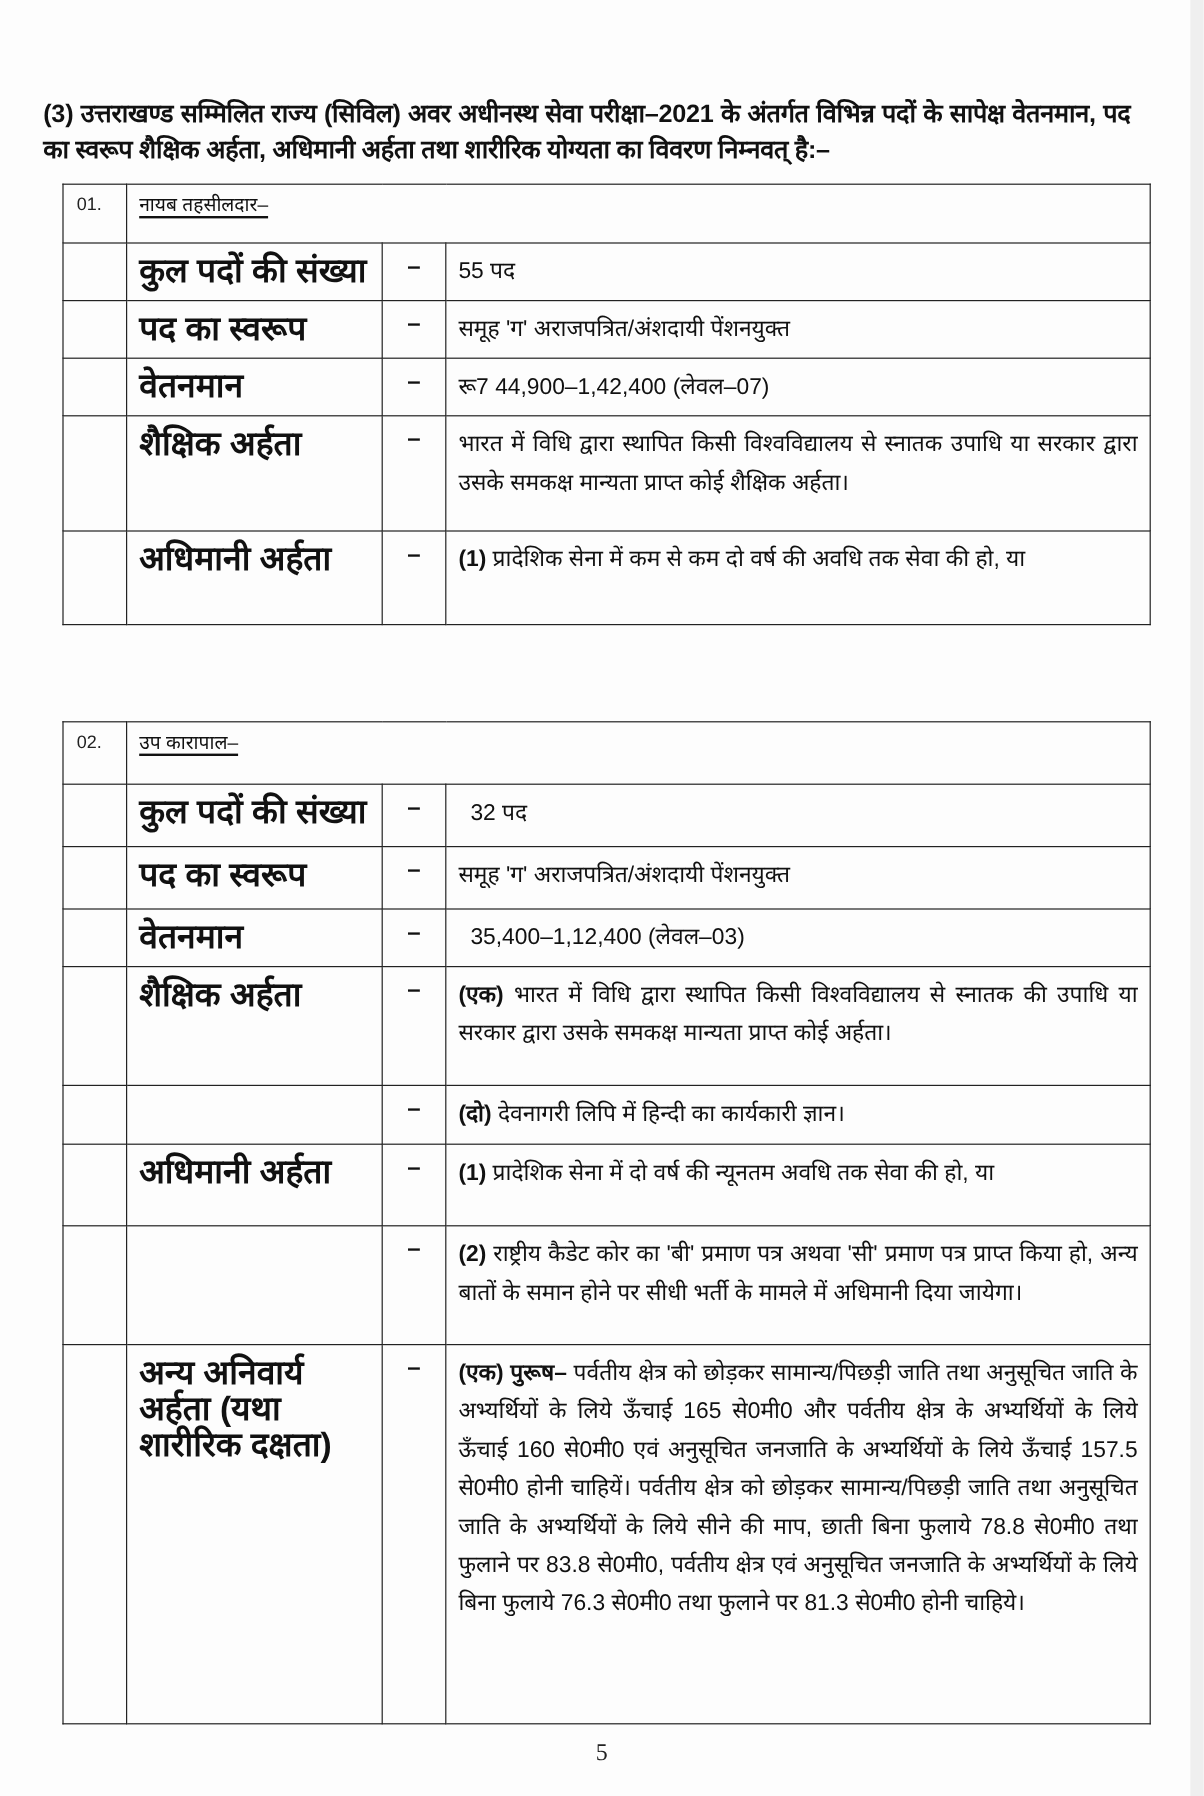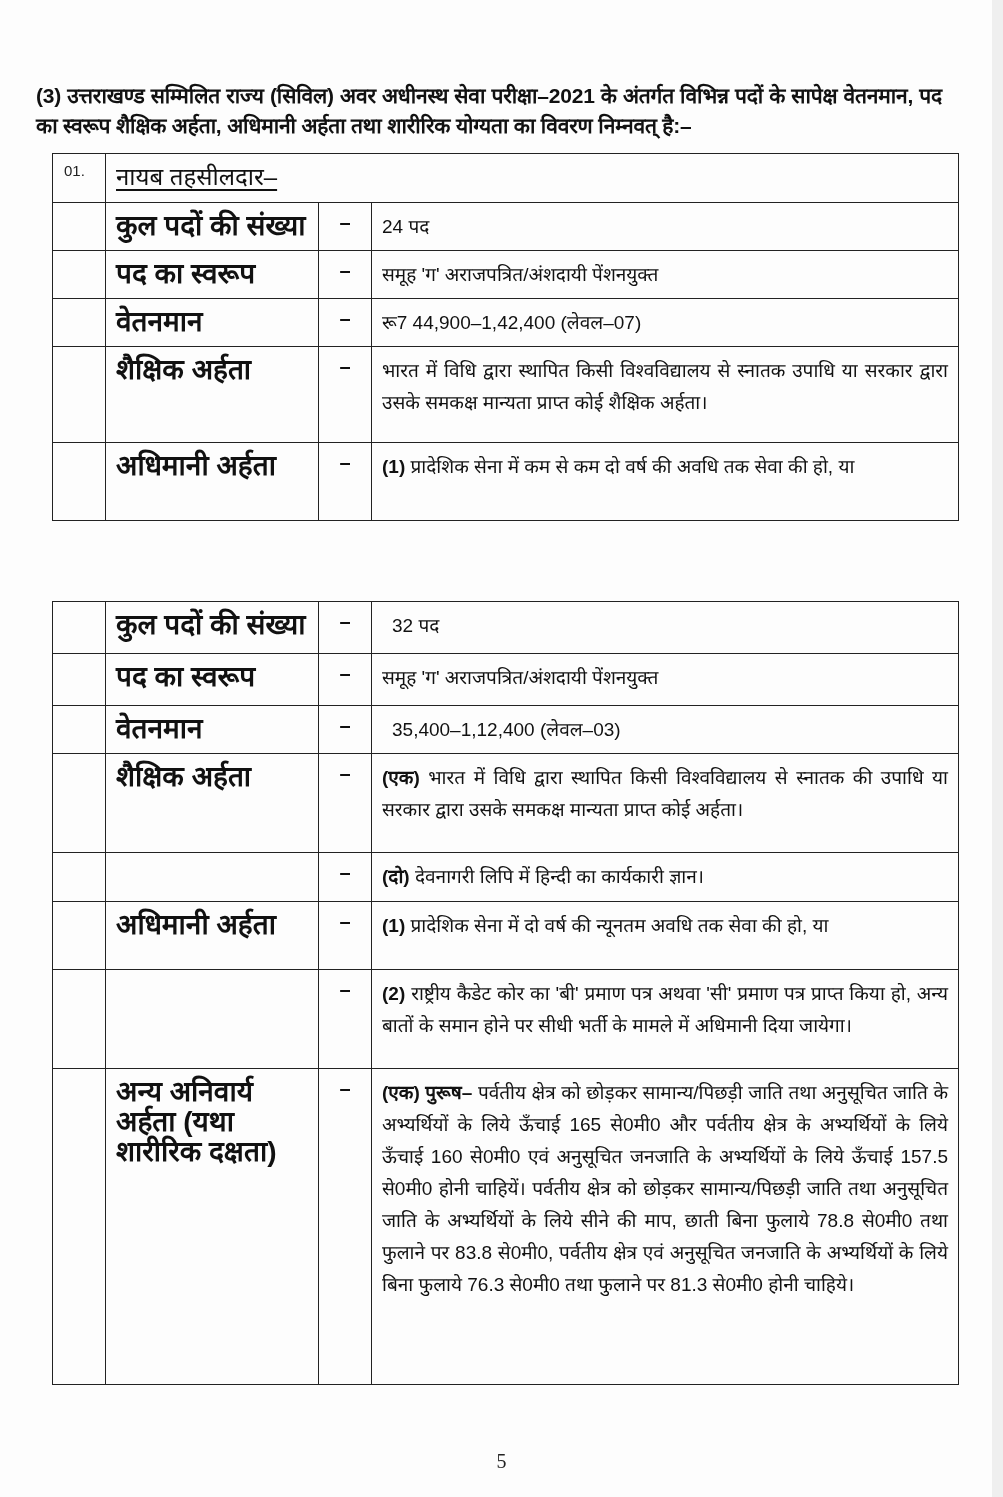--- a/index.html
+++ b/index.html
@@ -57,21 +57,21 @@
     col.c-val { width: 587px; }
     .num {
       font-size: 15px;
       padding: 8px 0 0 11px !important;
       color: #222;
     }
     .post-title {
       padding: 5px 0 0 10px !important;
     }
     .post-title span {
-      font-size: 24px;
+      font-size: 16px;
       text-decoration: underline;
       text-underline-offset: 4px;
       text-decoration-thickness: 1.5px;
     }
     .label {
       font-weight: bold;
       font-size: 28px;
       padding: 8px 6px 0 10px !important;
       line-height: 30px;
     }
@@ -118,21 +118,21 @@
       <tr style="height:49px">
     <td class="num">01.</td>
     <td class="post-title" colspan="3">
       <span>नायब तहसीलदार–</span>
     </td>
   </tr>
   <tr style="height:48px">
     <td></td>
     <td class="label">कुल पदों की संख्या</td>
     <td class="dash">–</td>
-    <td class="val">24 पद</td>
+    <td class="val">55 पद</td>
   </tr>
   <tr style="height:48px">
     <td></td>
     <td class="label">पद का स्वरूप</td>
     <td class="dash">–</td>
     <td class="val">समूह 'ग' अराजपत्रित/अंशदायी पेंशनयुक्त</td>
   </tr>
   <tr style="height:48px">
     <td></td>
     <td class="label">वेतनमान</td>
@@ -155,20 +155,26 @@
   </table>
 
 <table class="post" id="post2">
   <colgroup>
       <col class="c-num">
       <col class="c-label">
       <col class="c-dash">
       <col class="c-val">
     </colgroup>
   <tbody>
+      <tr style="height:52px">
+    <td class="num">02.</td>
+    <td class="post-title" colspan="3">
+      <span>उप कारापाल–</span>
+    </td>
+  </tr>
   <tr style="height:52px">
     <td></td>
     <td class="label">कुल पदों की संख्या</td>
     <td class="dash">–</td>
     <td class="val" style="padding-left:20px !important">32 पद</td>
   </tr>
   <tr style="height:52px">
     <td></td>
     <td class="label">पद का स्वरूप</td>
     <td class="dash">–</td>

